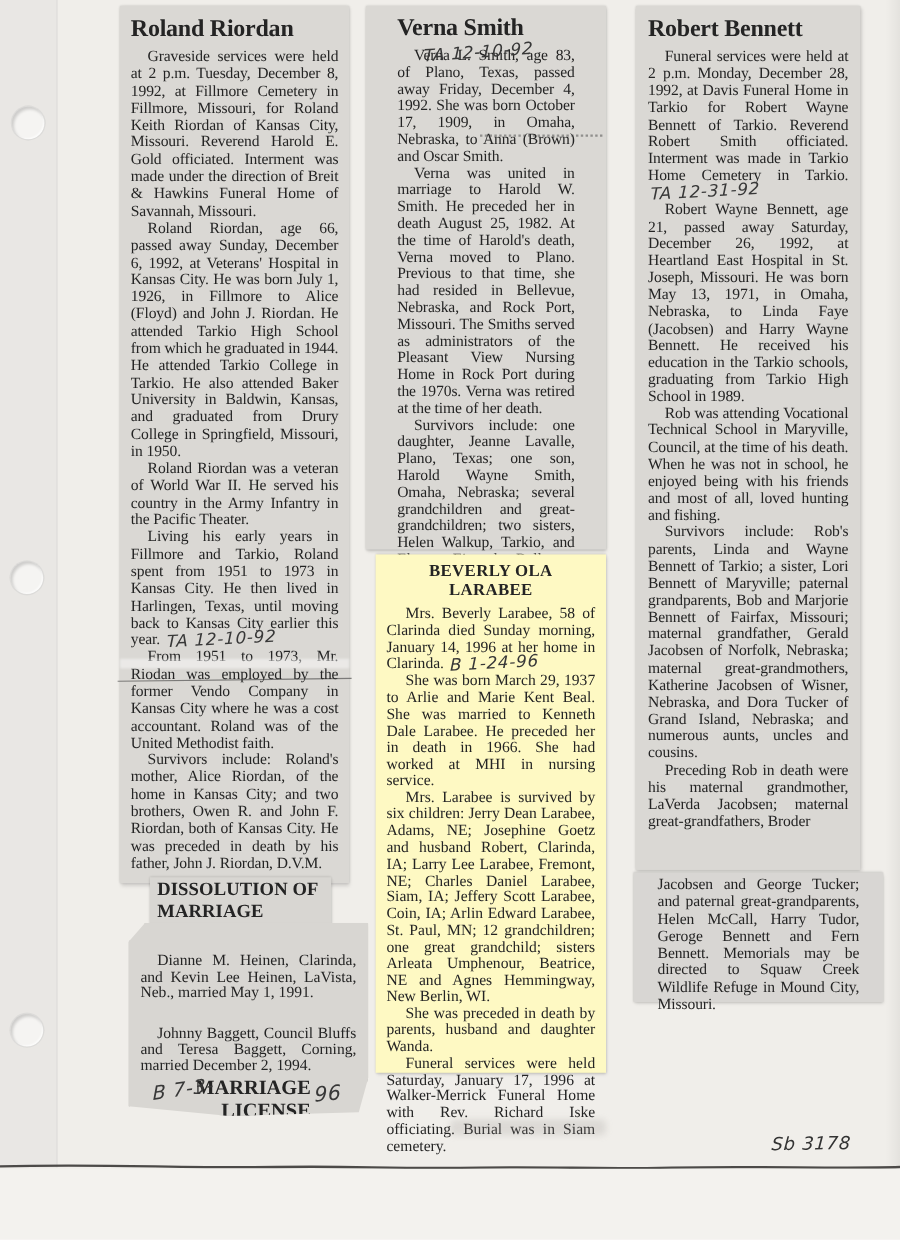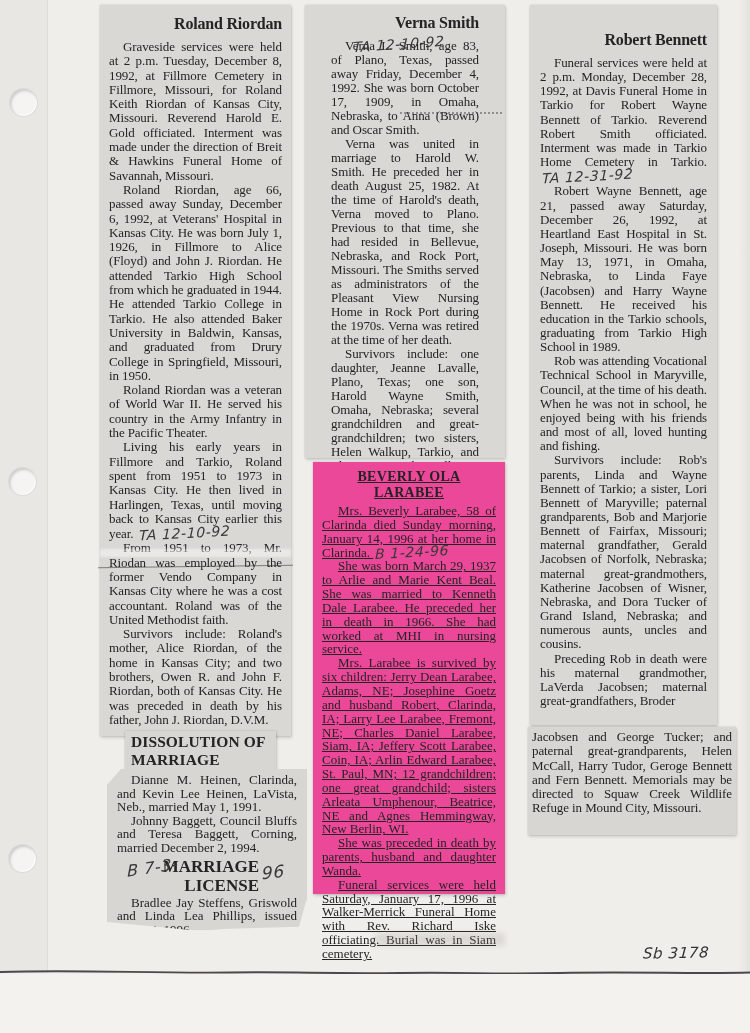--- a/index.html
+++ b/index.html
@@ -46,52 +46,51 @@
   }
   .clipping .body-p{
     margin:0;
     font-size:13px;
     line-height:14.3px;
     text-align:justify;
     text-indent:14px;
     letter-spacing:-0.1px;
   }
   h2.obit-title{
-    margin:0 0 4px 16px;
-    font-size:16px;
+    margin:0 0 4px 0;
+    font-size:20px;
     line-height:24px;
     font-weight:700;
     letter-spacing:-0.2px;
-    text-align:right;
   }
   .c-roland{left:100px;top:5px;width:191px;height:731px;padding:7px 9px;}
   .c-verna{left:305px;top:5px;width:200px;height:453px;padding:6px 26px;}
   .c-verna .body-p{line-height:14.0px;}
-  .c-robert-a{left:530px;top:5px;width:187px;height:720px;padding:23px 10px;}
+  .c-robert-a{left:530px;top:5px;width:187px;height:720px;padding:7px 10px;}
   .c-robert-a .body-p{line-height:14.15px;}
-  .c-robert-b{left:528px;top:727px;width:208px;height:108px;padding:3px 4px;background:#d8d6d3;}
+  .c-robert-b{left:528px;top:727px;width:208px;height:108px;padding:3px 20px;background:#d8d6d3;}
   .c-robert-b .body-p{text-indent:0;line-height:14.3px;}
 
-  .c-beverly{left:313px;top:462px;width:192px;height:432px;padding:6px 9px;background:#ec4899;text-decoration:underline;}
+  .c-beverly{left:313px;top:462px;width:192px;height:432px;padding:6px 9px;background:#fef9c3;}
   .c-beverly .body-p{line-height:13.85px;text-indent:16px;letter-spacing:0;}
   .beverly-title{
     margin:1px 0 3px 0;text-align:center;
     font-size:14px;font-weight:700;letter-spacing:0.3px;line-height:16px;
   }
 
   .c-dissolution-head{left:125px;top:731px;width:151px;height:39px;padding:2px 6px;background:#d8d6d2;}
   .dissolution-title{
     margin:0 auto;width:140px;
     font-size:15.5px;font-weight:700;line-height:18px;letter-spacing:0.1px;
   }
   .c-marriage-body{
     left:107px;top:769px;width:200px;height:161px;padding:4px 10px;background:#d8d6d2;
     clip-path:polygon(0 16px,14px 0,100% 0,100% 80%,96% 98%,42% 100%,0 95%);
   }
-  .c-marriage-body .body-p{line-height:13.6px;letter-spacing:0;}
+  .c-marriage-body .body-p{line-height:13.6px;letter-spacing:0;margin-top:20px;}
   .license-head{position:relative;margin:2px 0 1px 0;}
   .license-title{
     margin:0 auto;width:104px;text-align:right;
     font-size:17px;font-weight:700;line-height:19px;
   }
 
   
   .hand{
     font-family:"DejaVu Sans",sans-serif;
     font-style:italic;

